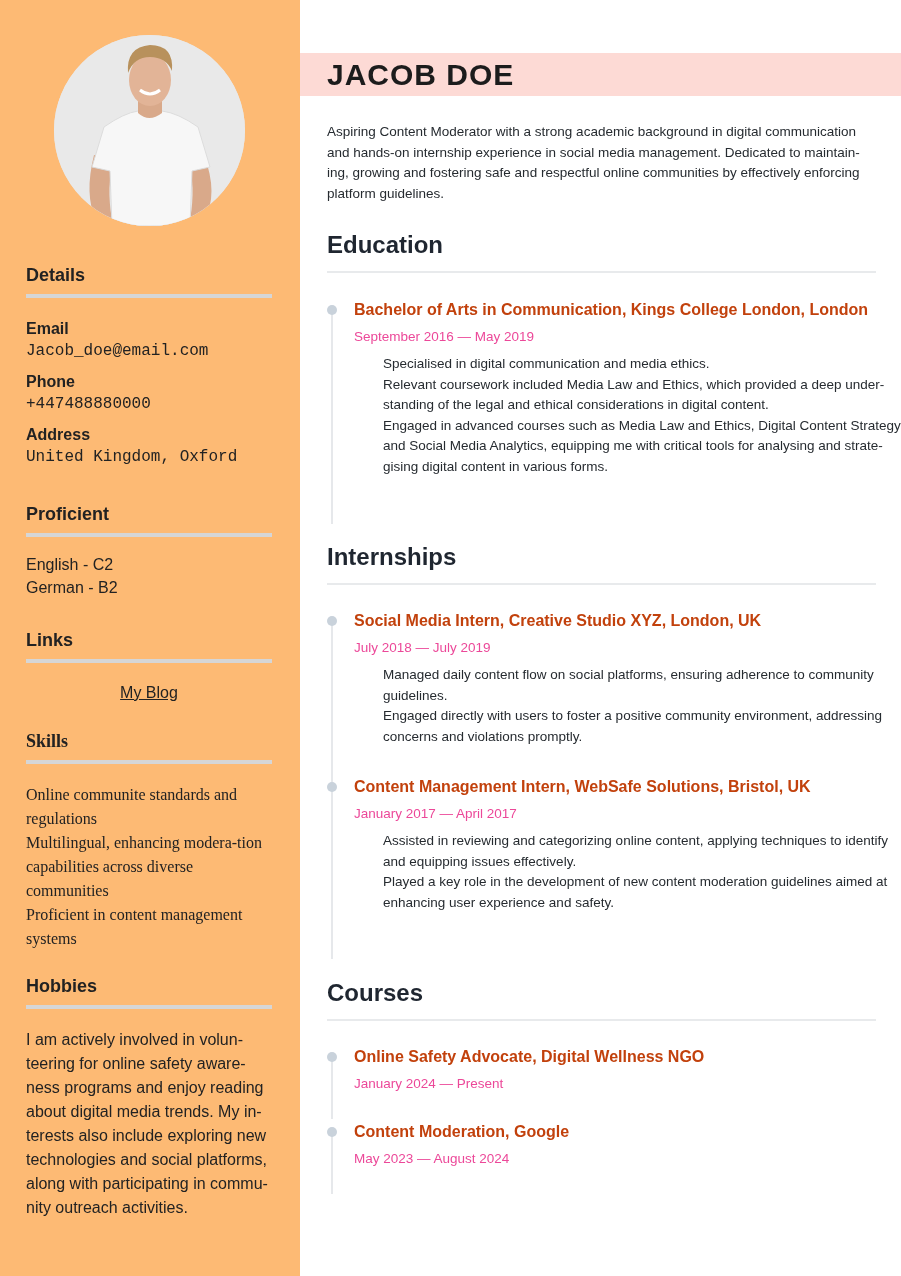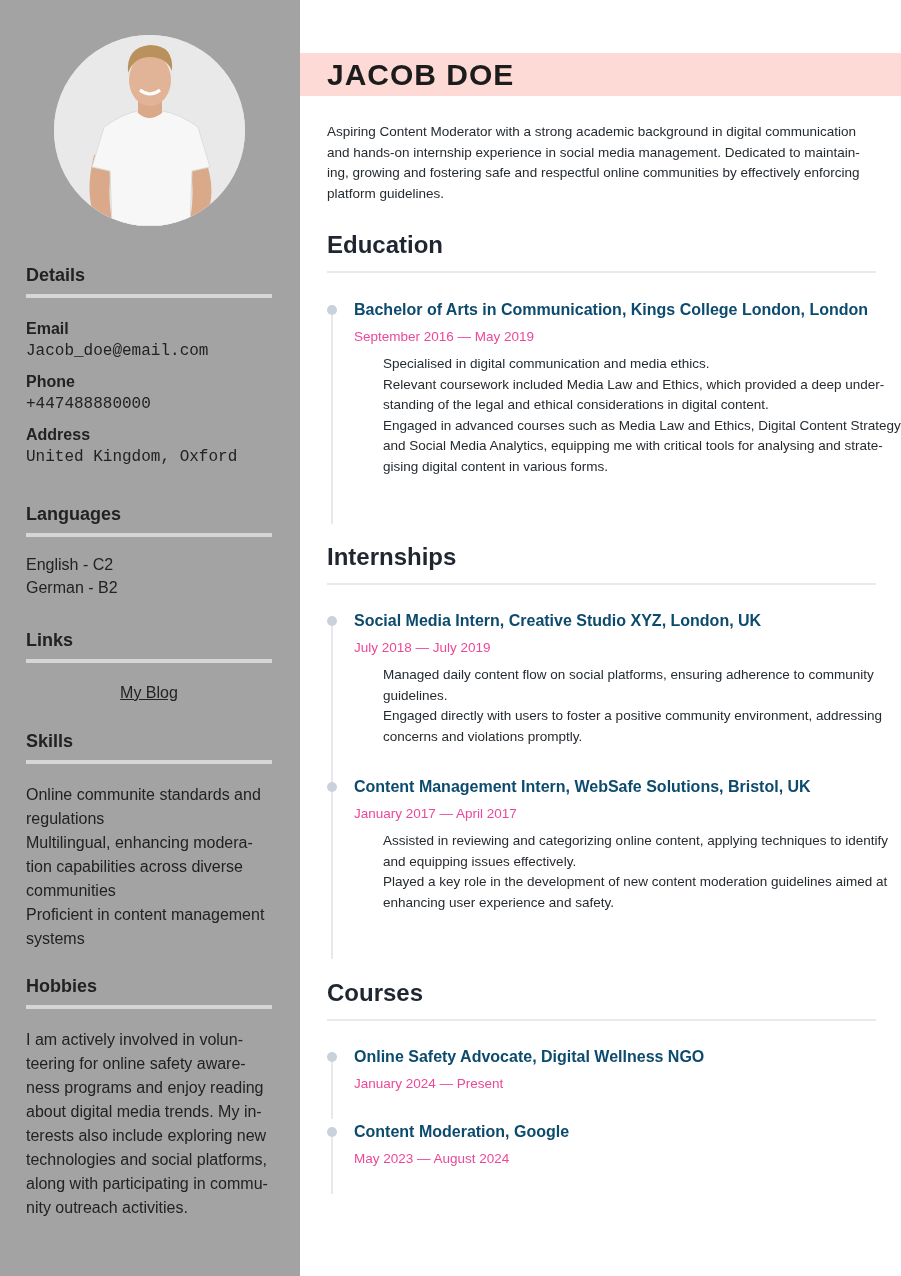--- a/index.html
+++ b/index.html
@@ -1,19 +1,19 @@
 <!DOCTYPE html>
 <html><head>
 <meta charset="utf-8">
 <style>
   * { box-sizing: border-box; margin: 0; padding: 0; }
   html, body { width: 901px; height: 1276px; background: #ffffff; overflow: hidden; }
   body { font-family: "Liberation Sans", "DejaVu Sans", sans-serif; color: #1f2327; position: relative; }
 
-  .sidebar { position: absolute; left: 0; top: 0; width: 300px; height: 1276px; background: #a3a3a3; }
+  .sidebar { position: absolute; left: 0; top: 0; width: 300px; height: 1276px; background: #fdba74; }
   .photo { position: absolute; left: 54px; top: 35px; width: 191px; height: 191px; border-radius: 50%;
            background: radial-gradient(circle at 50% 45%, #f2f2f2 0%, #e6e6e6 60%, #dcdcdc 100%); overflow: hidden; }
   .photo svg { width: 100%; height: 100%; display: block; }
 
   .side-section { position: absolute; left: 26px; width: 246px; }
   .side-title { font-size: 18px; font-weight: bold; color: #222; line-height: 22px; }
   .side-rule { height: 4px; background: #d6d6d6; margin-top: 8px; }
   .side-label { font-size: 16px; font-weight: bold; color: #222; line-height: 20px; }
   .side-value { font-size: 16px; color: #222; line-height: 24px; margin-bottom: 9px; font-family: Liberation Mono, monospace; }
   .side-text { font-size: 16px; color: #222; line-height: 24px; }
@@ -25,21 +25,21 @@
   .summary { position: absolute; left: 327px; top: 122px; width: 550px; font-size: 13.5px; line-height: 20.7px; color: #262b30; }
 
   .section { position: absolute; left: 327px; width: 549px; }
   .section-title { font-size: 24px; font-weight: bold; color: #1f2630; line-height: 22px; }
   .section-rule { height: 2px; background: #e8eaec; margin-top: 15px; }
 
   .timeline { position: absolute; left: 327px; width: 549px; }
   .tl-line { position: absolute; left: 4px; width: 2px; background: #e6e8eb; }
   .tl-item { position: absolute; left: 0; width: 549px; }
   .tl-dot { position: absolute; left: 0; top: 5px; width: 10px; height: 10px; border-radius: 50%; background: #c9d2db; }
-  .tl-title { position: absolute; left: 27px; top: 0; font-size: 16px; font-weight: bold; color: #0c4a6e; line-height: 20px; white-space: nowrap; }
+  .tl-title { position: absolute; left: 27px; top: 0; font-size: 16px; font-weight: bold; color: #c2410c; line-height: 20px; white-space: nowrap; }
   .tl-date { position: absolute; left: 27px; top: 28px; font-size: 13.5px; color: #ec4899; line-height: 18px; white-space: nowrap; }
   .tl-desc { position: absolute; left: 27px; top: 54px; width: 525px; font-size: 13.5px; color: #262b30; line-height: 20.6px; margin-left: 29px; }
 </style>
 </head>
 <body>
 
 <aside class="sidebar">
   <div class="photo">
     <svg viewBox="0 0 191 191">
       <rect width="191" height="191" fill="#e9e9e9"></rect>
@@ -67,37 +67,37 @@
       <div class="side-label">Email</div>
       <div class="side-value">Jacob_doe@email.com</div>
       <div class="side-label">Phone</div>
       <div class="side-value">+447488880000</div>
       <div class="side-label">Address</div>
       <div class="side-value">United Kingdom, Oxford</div>
     </div>
   </section>
 
   <section class="side-section" style="top:503px;">
-    <div class="side-title">Languages</div>
+    <div class="side-title">Proficient</div>
     <div class="side-rule"></div>
     <div style="margin-top:16px; line-height:23px;">
       <div class="side-text" style="line-height:23px;">English - C2</div>
       <div class="side-text" style="line-height:23px;">German - B2</div>
     </div>
   </section>
 
   <section class="side-section" style="top:629px;">
     <div class="side-title">Links</div>
     <div class="side-rule"></div>
     <div style="margin-top:18px;text-align:center;">
       <a class="side-link">My Blog</a>
     </div>
   </section>
 
-  <section class="side-section" style="top:730px;">
+  <section class="side-section" style="top:730px;font-family:Liberation Serif, serif;">
     <div class="side-title">Skills</div>
     <div class="side-rule"></div>
     <div style="margin-top:19px;">
       <div class="side-text">Online communite standards and regulations</div>
       <div class="side-text">Multilingual, enhancing modera-tion capabilities across diverse communities</div>
       <div class="side-text">Proficient in content management systems</div>
     </div>
   </section>
 
   <section class="side-section" style="top:975px;">

